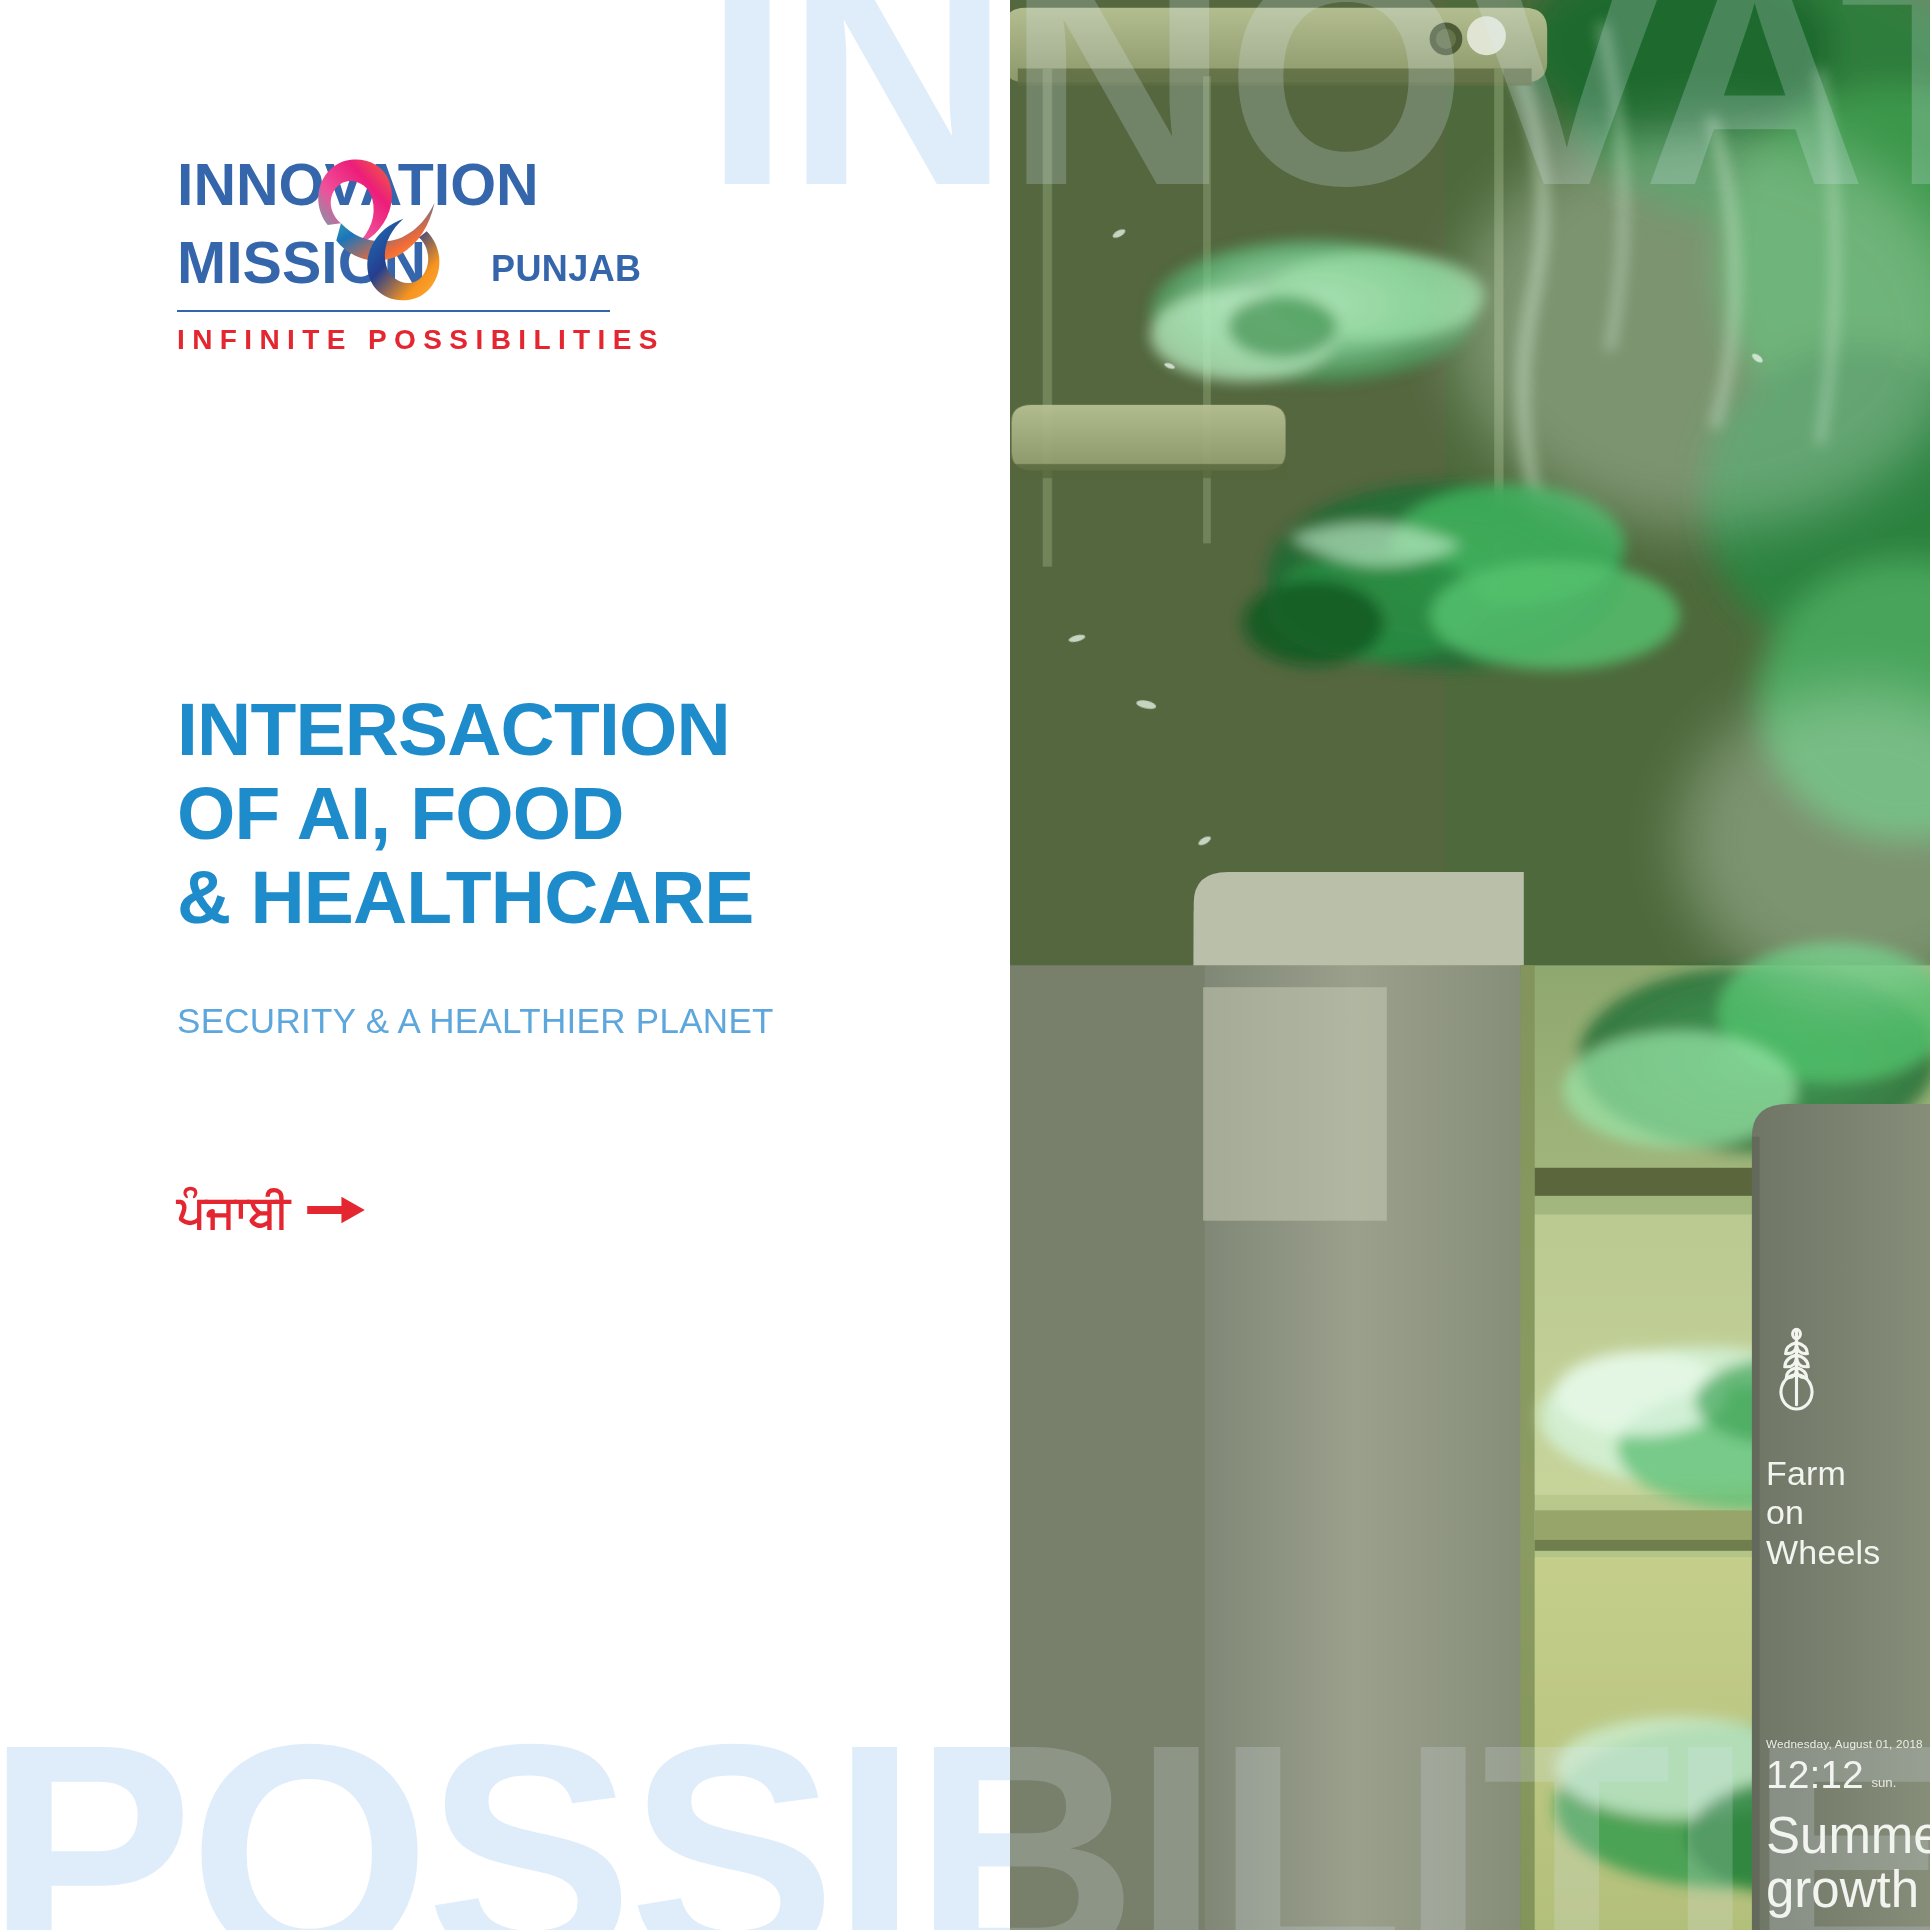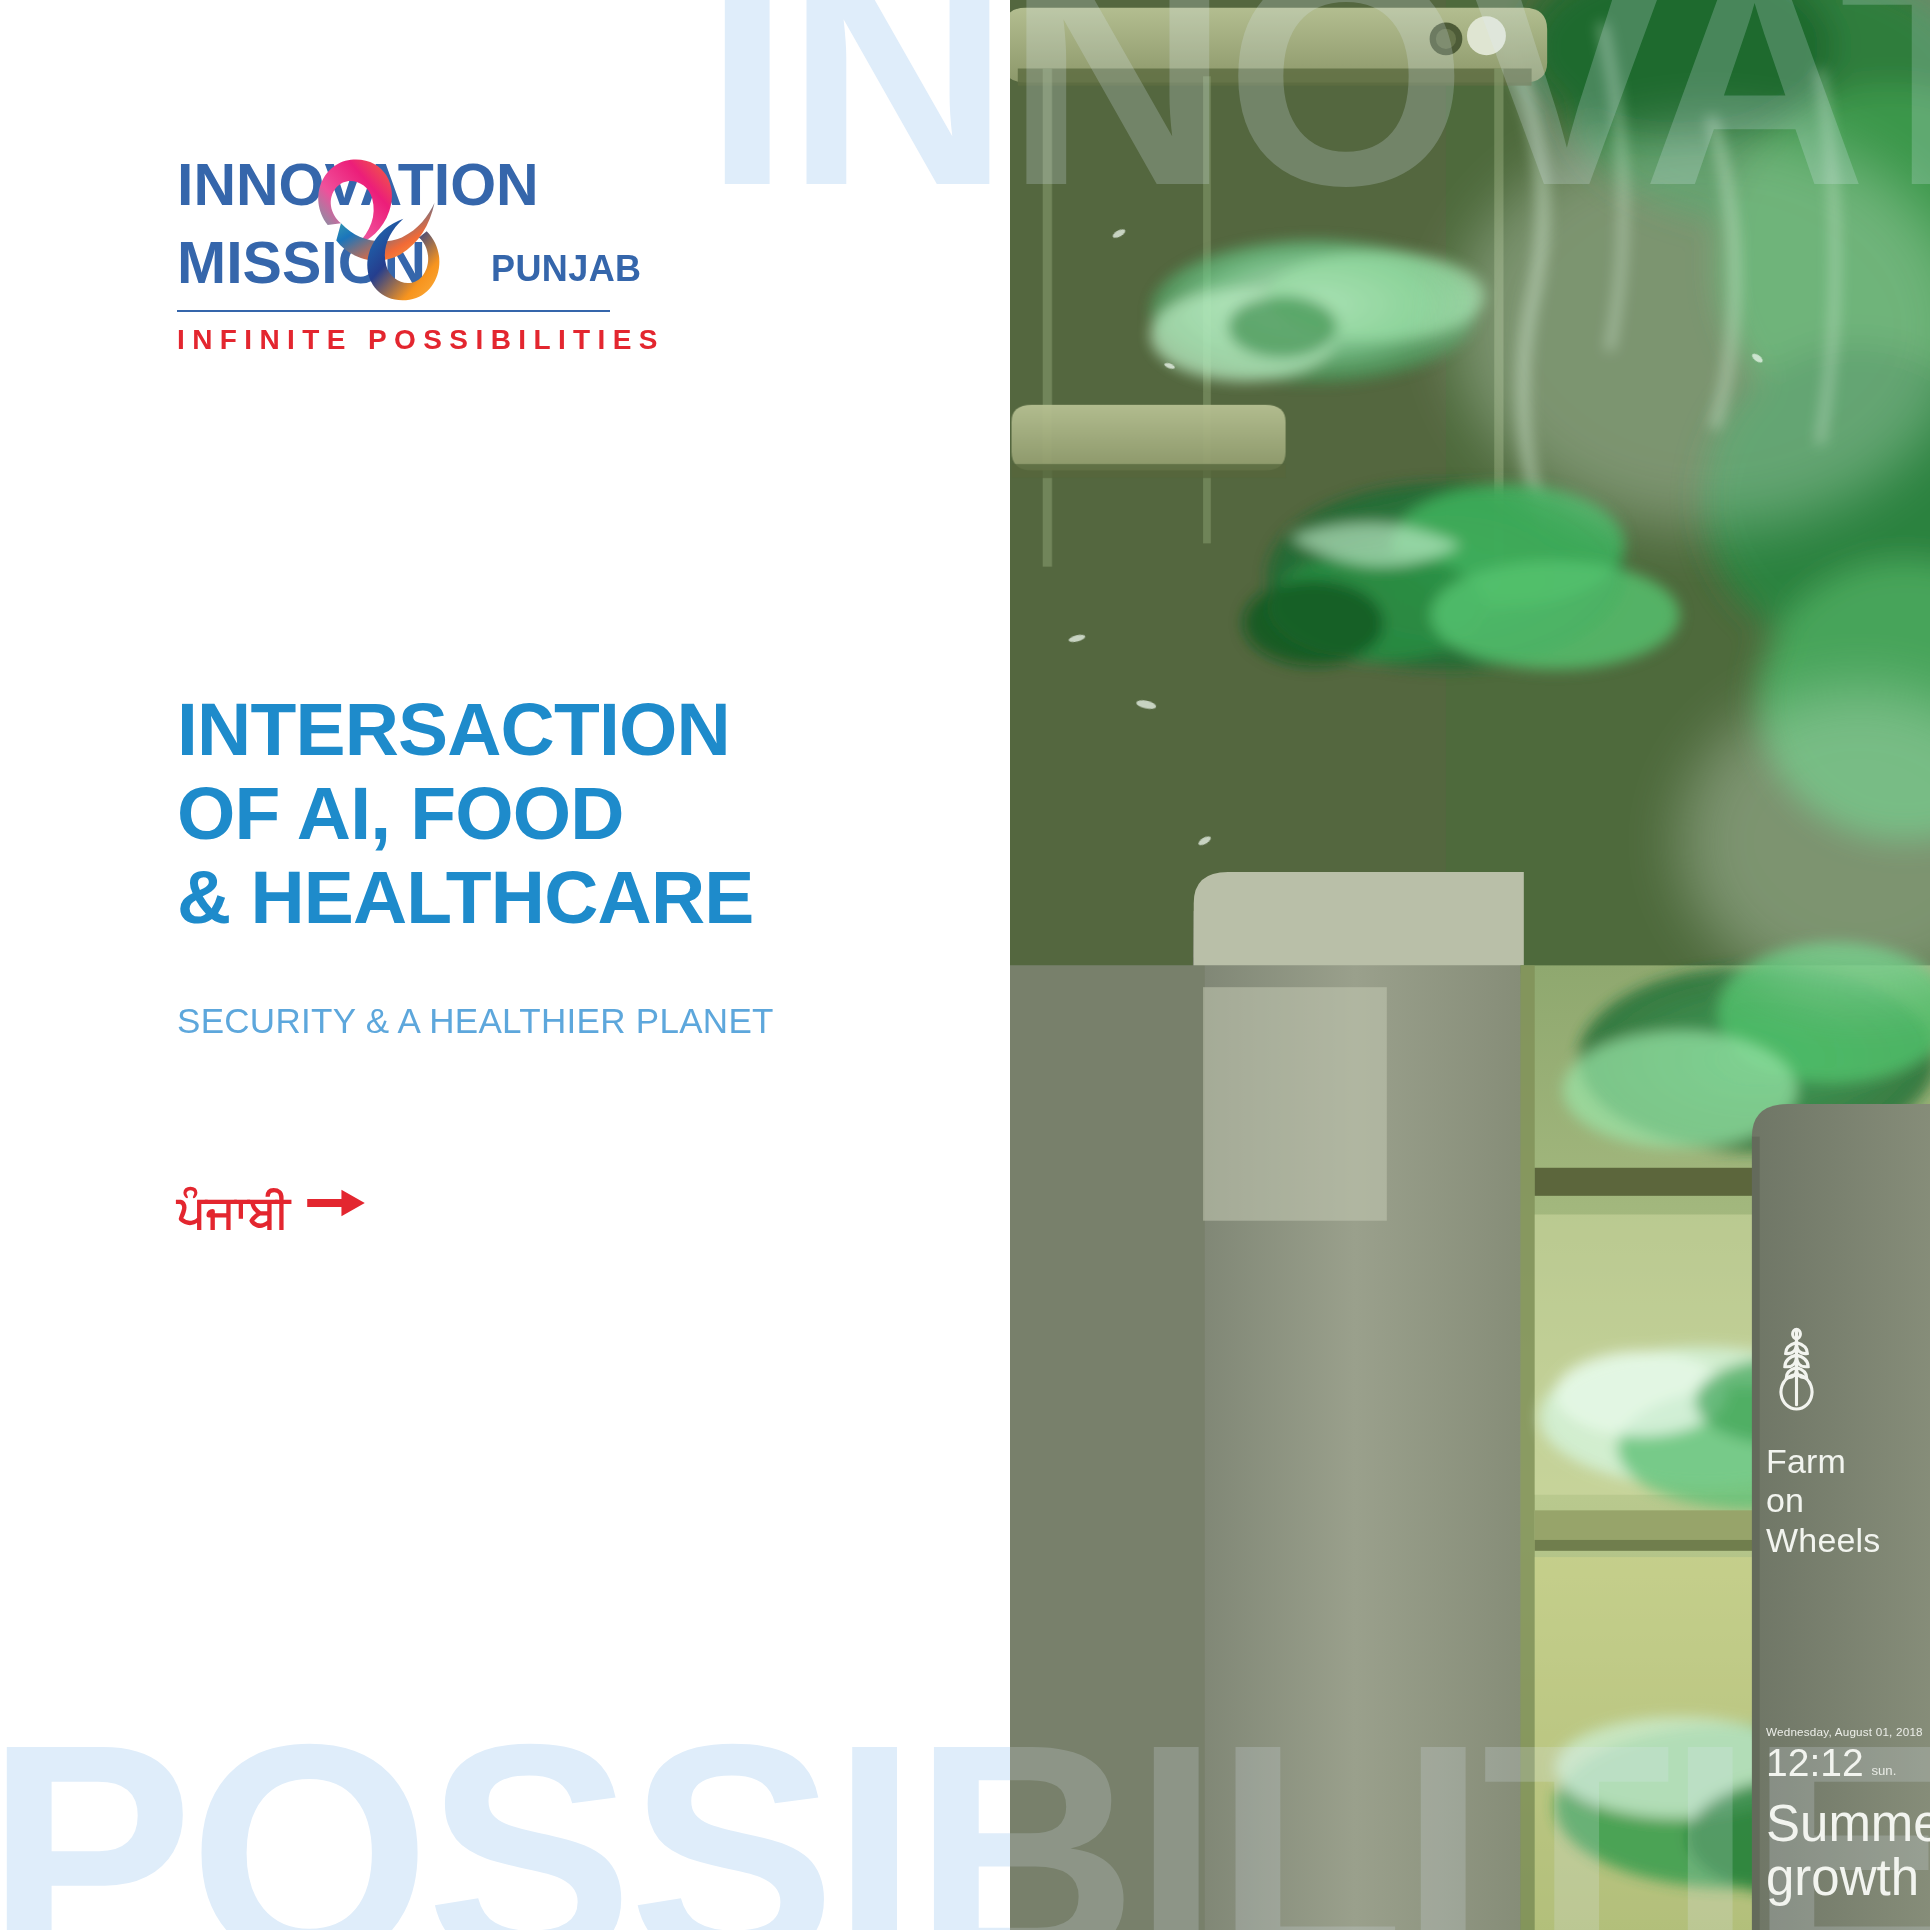--- a/index.html
+++ b/index.html
@@ -181,21 +181,21 @@
     z-index: 5;
   }
   .subtitle .sub-line { display: block; }
 
   
   .cta {
     position: absolute;
     top: 1189px;
     left: 177px;
     display: flex;
-    align-items: flex-start;
+    align-items: center;
     gap: 17px;
     z-index: 5;
   }
   .cta-label {
     font-family: "Liberation Sans", sans-serif;
     font-size: 45px;
     font-weight: 700;
     color: #e3262f;
     line-height: 1;
   }
@@ -209,21 +209,21 @@
     position: absolute;
     z-index: 5;
     right: 0px;
     top: 1327px;
     width: 195px;
     color: #f2f4ef;
     pointer-events: none;
   }
   .fow-icon { width: 61px; height: 87px; display:block; margin-left: 30px; }
   .fow-name {
-    margin-top: 28px;
+    margin-top: 40px;
     margin-left: 30px;
     font-size: 34px;
     line-height: 1.16;
     font-weight: 400;
     letter-spacing: 0.2px;
   }
   .fow-name span { display:block; }
   .fow-date {
     margin-top: 165px;
     margin-left: 30px;

